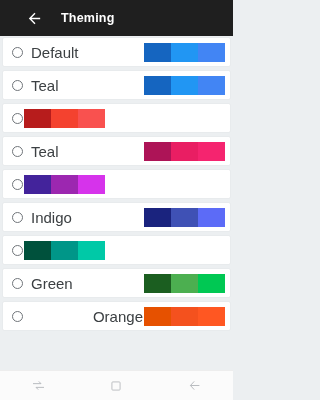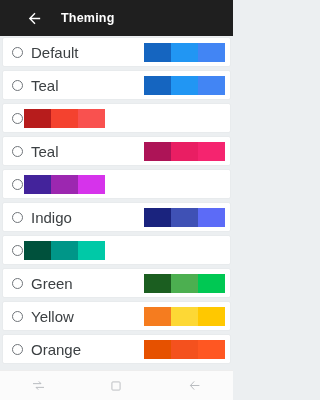--- a/index.html
+++ b/index.html
@@ -93,20 +93,21 @@
     flex: 0 0 auto;
     border: 1px solid rgba(255,255,255,0.9);
     box-sizing: border-box;
   }
   .sw { flex: 1 1 33.33%; height: 100%; }
   
   .theme-card.clipped {
     height: 28px;
     overflow: hidden;
     margin-bottom: 0;
+    text-align: right;
   }
   
   .navbar {
     flex: 0 0 30px;
     height: 30px;
     background: #fbfbfb;
     border-top: 1px solid #ededed;
     display: flex;
     align-items: center;
     justify-content: space-around;
@@ -207,29 +208,20 @@
     <div class="theme-card">
       <span class="radio"></span>
       <span class="theme-label">Green</span>
       <span class="swatches">
         <span class="sw" style="background: rgb(27, 94, 32);"></span>
         <span class="sw" style="background: rgb(76, 175, 80);"></span>
         <span class="sw" style="background: rgb(0, 200, 83);"></span>
       </span>
     </div>
 
-    <div class="theme-card">
-      <span class="radio"></span>
-      <span class="theme-label">Yellow</span>
-      <span class="swatches">
-        <span class="sw" style="background: rgb(245, 124, 31);"></span>
-        <span class="sw" style="background: rgb(253, 216, 53);"></span>
-        <span class="sw" style="background: rgb(255, 200, 0);"></span>
-      </span>
-    </div>
 
     <div class="theme-card clipped">
       <span class="radio"></span>
       <span class="theme-label">Orange</span>
       <span class="swatches">
         <span class="sw" style="background: rgb(230, 81, 0);"></span>
         <span class="sw" style="background: rgb(244, 81, 30);"></span>
         <span class="sw" style="background: rgb(255, 87, 34);"></span>
       </span>
     </div>

